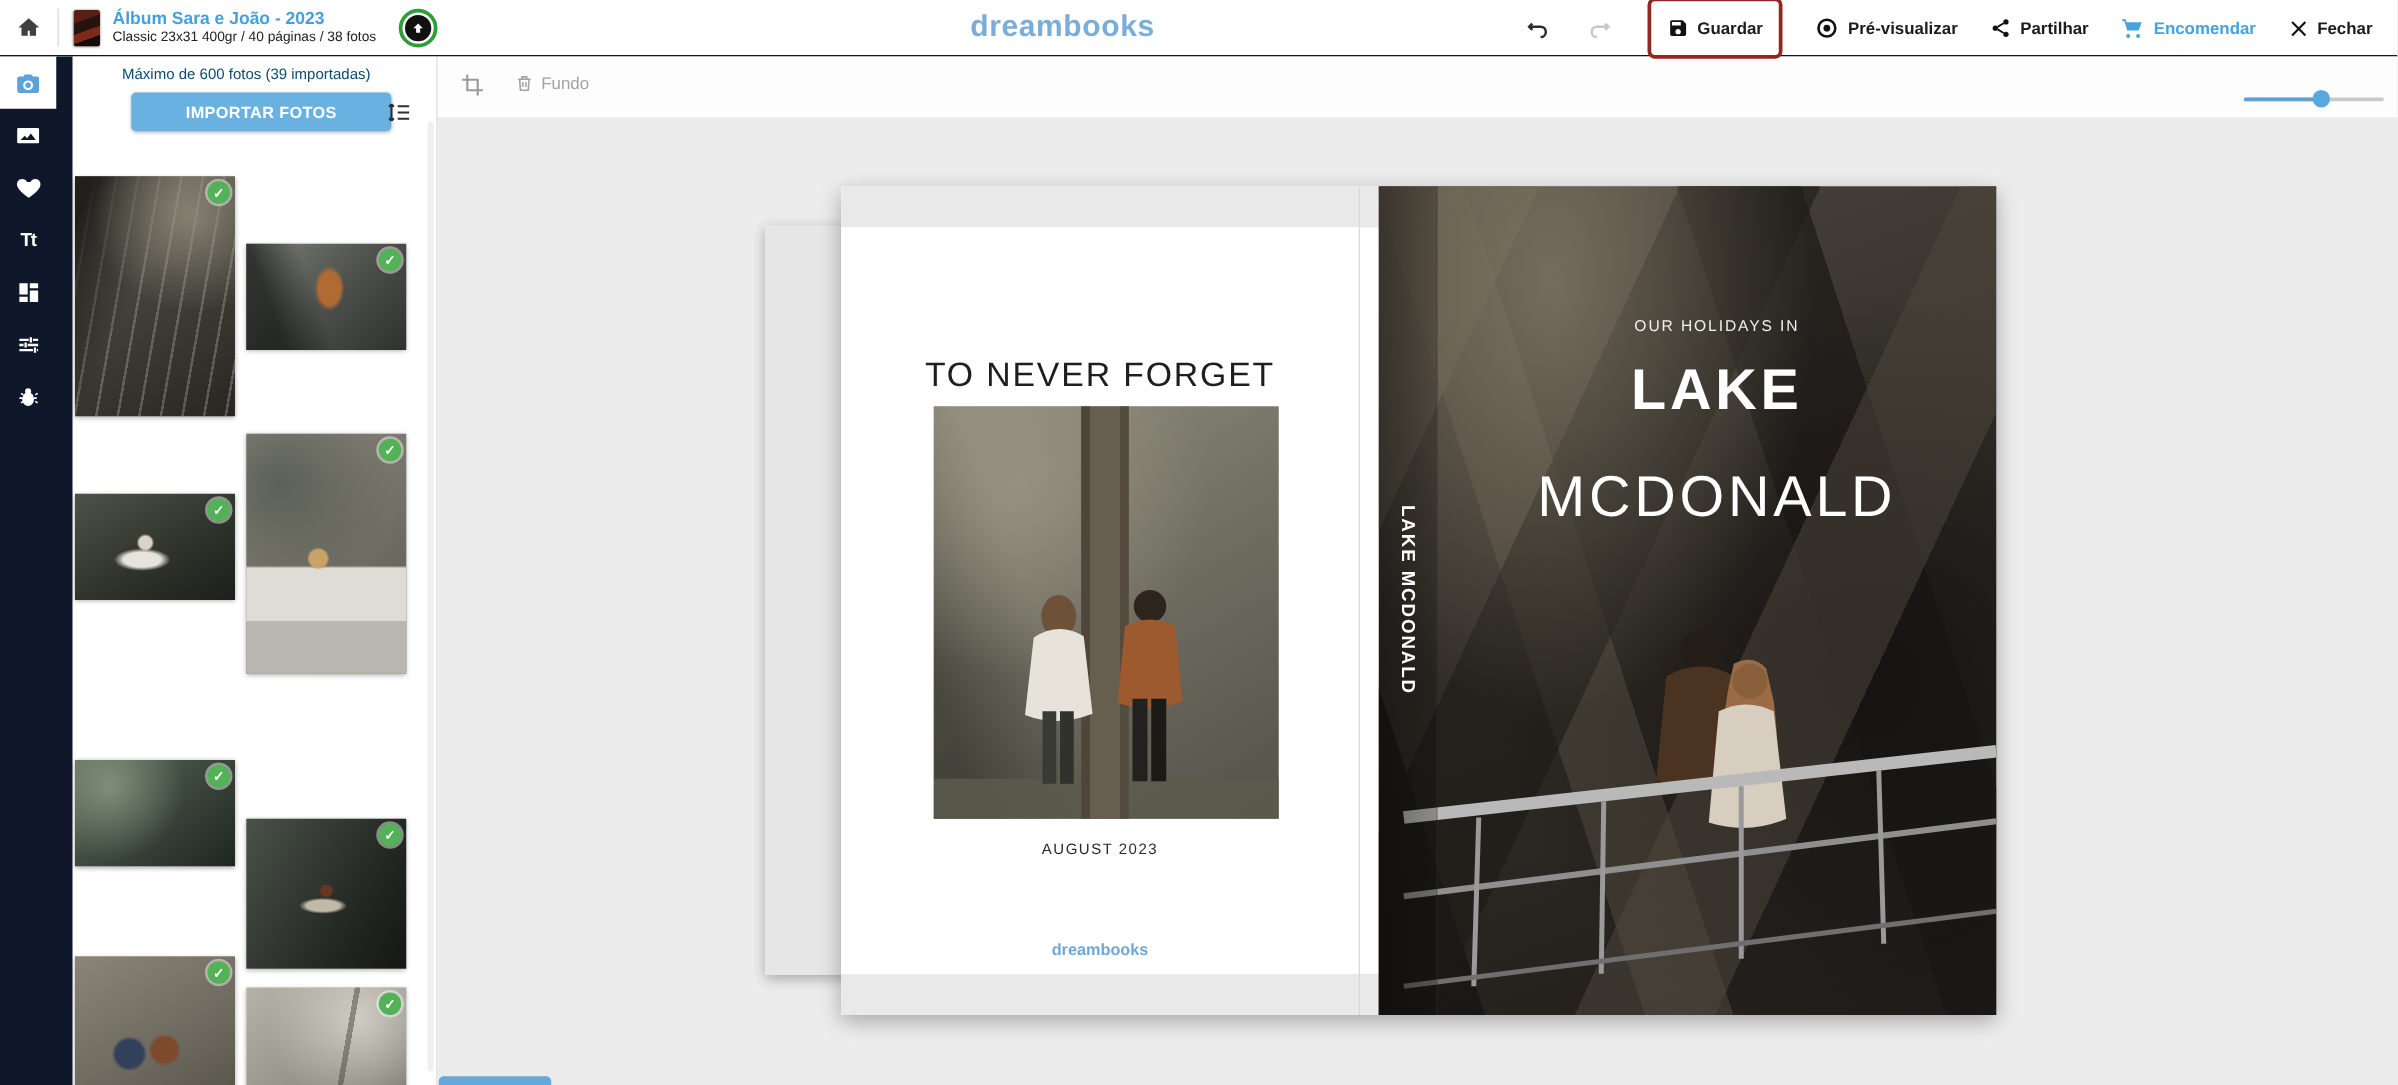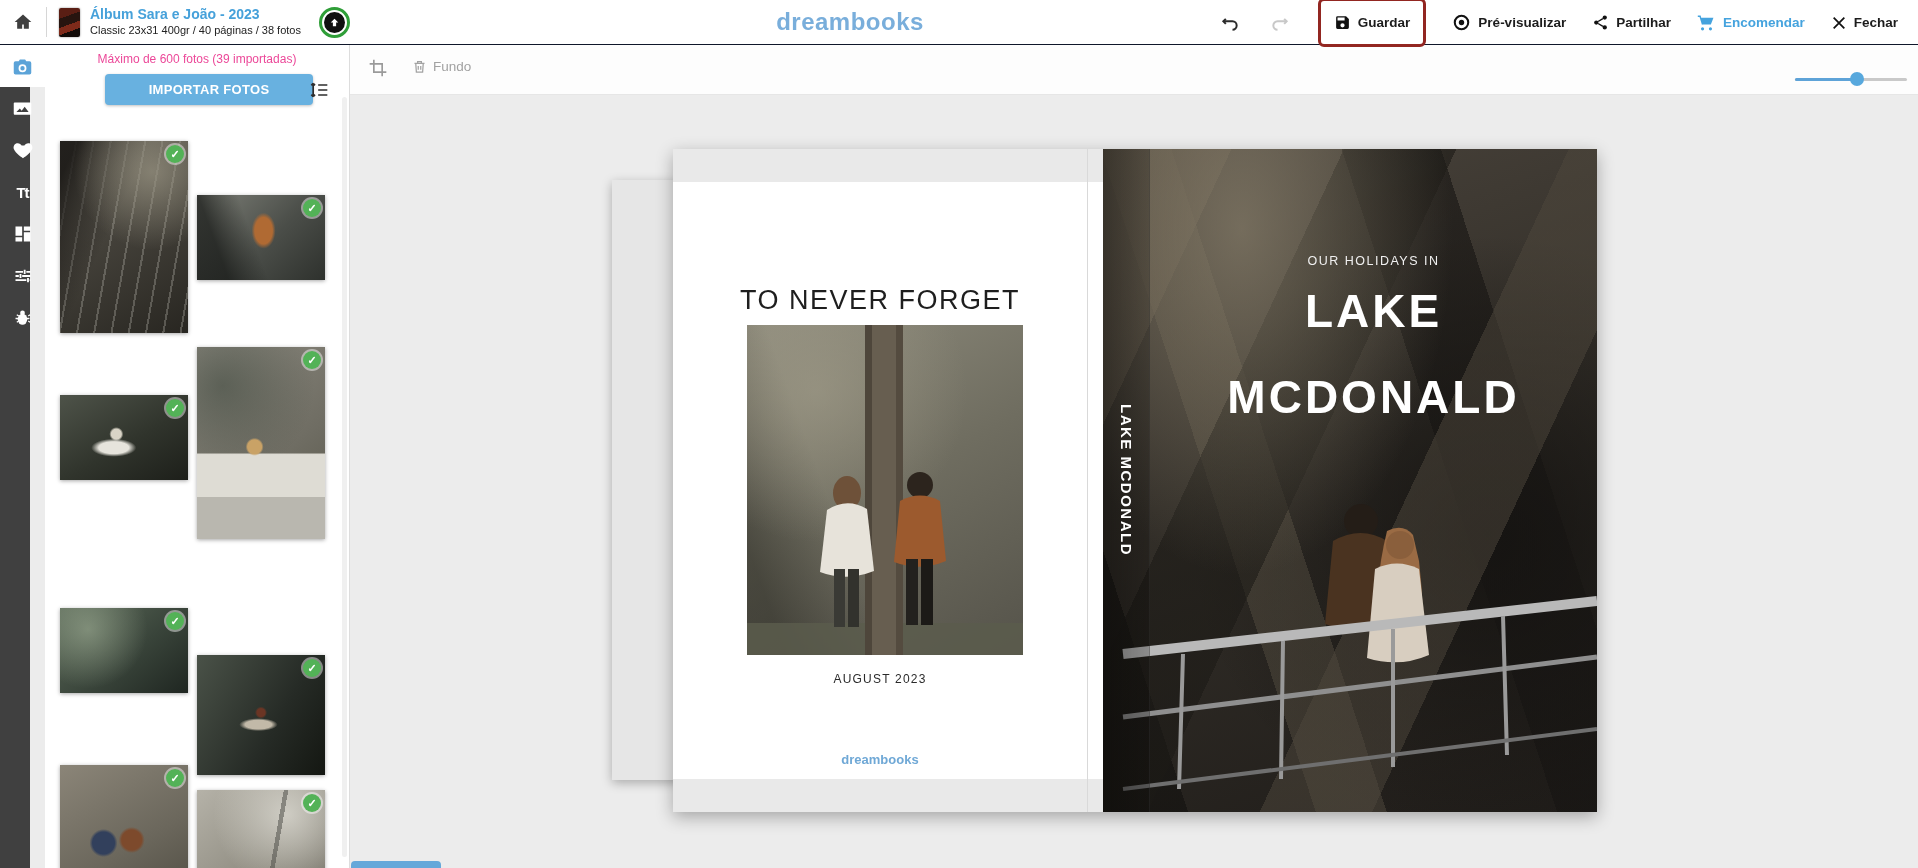--- a/index.html
+++ b/index.html
@@ -27,31 +27,31 @@
   .logo { position:absolute; left:850px; top:50%; transform:translate(-50%,-50%);
     color:#79aedb; font-size:24px; font-weight:700; letter-spacing:.5px; }
   .hdr-actions { position:absolute; right:20px; top:0; height:45px; display:flex;
     align-items:center; gap:26px; }
   .icon-only { width:24px; display:flex; justify-content:center; }
   .save-highlight { border:3px solid #922621; border-radius:6px; padding:13px 13px; }
   .order-label { color:#45a3de; }
   svg.ic { display:block; }
 
   
-  .rail { position:absolute; left:0; top:45px; width:30px; height:823px; background:#404040; z-index:20; }
+  .rail { position:absolute; left:0; top:45px; width:58px; height:823px; background:#0f172a; z-index:20; }
   .rail-item { width:45px; height:42px; display:flex; align-items:center; justify-content:center;
     cursor:pointer; color:#fff; }
   .rail-item.active { background:#fff; color:#5ba3d8; }
   .tt-glyph { font-weight:700; font-size:15px; letter-spacing:-1px; }
 
   
   .panel { position:absolute; left:45px; top:45px; width:305px; height:823px; background:#fff;
     border-right:1px solid #ddd; overflow:hidden; z-index:10; }
   .limit-text { position:absolute; left:0; top:7px; width:100%; text-align:center;
-    color:#ec4899; font-size:12px; }
+    color:#0c4a6e; font-size:12px; }
   .import-btn { position:absolute; left:60px; top:29px; width:208px; height:31px; border:none;
     border-radius:4px; background:#68b1e0; color:#fff; font-weight:700; font-size:13px;
     letter-spacing:.3px; cursor:pointer; box-shadow:0 1px 3px rgba(0,0,0,.25);
     font-family:"Liberation Sans",sans-serif; }
   .sort-btn { position:absolute; left:260px; top:32px; width:28px; height:26px; background:none;
     border:none; cursor:pointer; display:flex; align-items:center; justify-content:center; }
   .panel-scrollbar { position:absolute; right:2px; top:52px; width:5px; height:760px;
     background:#f0f0f0; border-radius:3px; }
   .thumb { position:absolute; box-shadow:0 1px 4px rgba(0,0,0,.35); cursor:pointer; }
   .check-badge { position:absolute; right:4px; top:4px; width:18px; height:18px; border-radius:50%;
@@ -134,21 +134,21 @@
   .front-art { position:absolute; inset:0; }
   .spine { position:absolute; left:0; top:0; width:47px; height:663px;
     background:linear-gradient(to right, rgba(5,4,3,.45), rgba(5,4,3,.25));
     border-right:1px solid rgba(255,255,255,.07); }
   .spine-text { position:absolute; left:50%; top:255px; transform:translateX(-50%);
     writing-mode:vertical-rl; color:#fff; font-size:15px; font-weight:700; letter-spacing:1.5px;
     white-space:nowrap; }
   .front-text { position:absolute; left:47px; top:105px; width:447px; text-align:center; color:#fff; }
   .front-kicker { font-size:12.5px; letter-spacing:1.5px; font-weight:400; color:#f0f0f0; }
   .front-line1 { margin-top:16px; font-size:46px; font-weight:700; letter-spacing:3px; }
-  .front-line2 { margin-top:32px; font-size:46px; font-weight:700; letter-spacing:3px; }
+  .front-line2 { margin-top:32px; font-size:46px; font-weight:400; letter-spacing:3px; }
 
   .page-nav-sliver { position:absolute; left:351px; top:861px; width:90px; height:7px;
     background:#65a8da; border-radius:4px 4px 0 0; }
 </style>
 </head>
 <body>
 
 <div id="stage">
 
   <div class="header">

